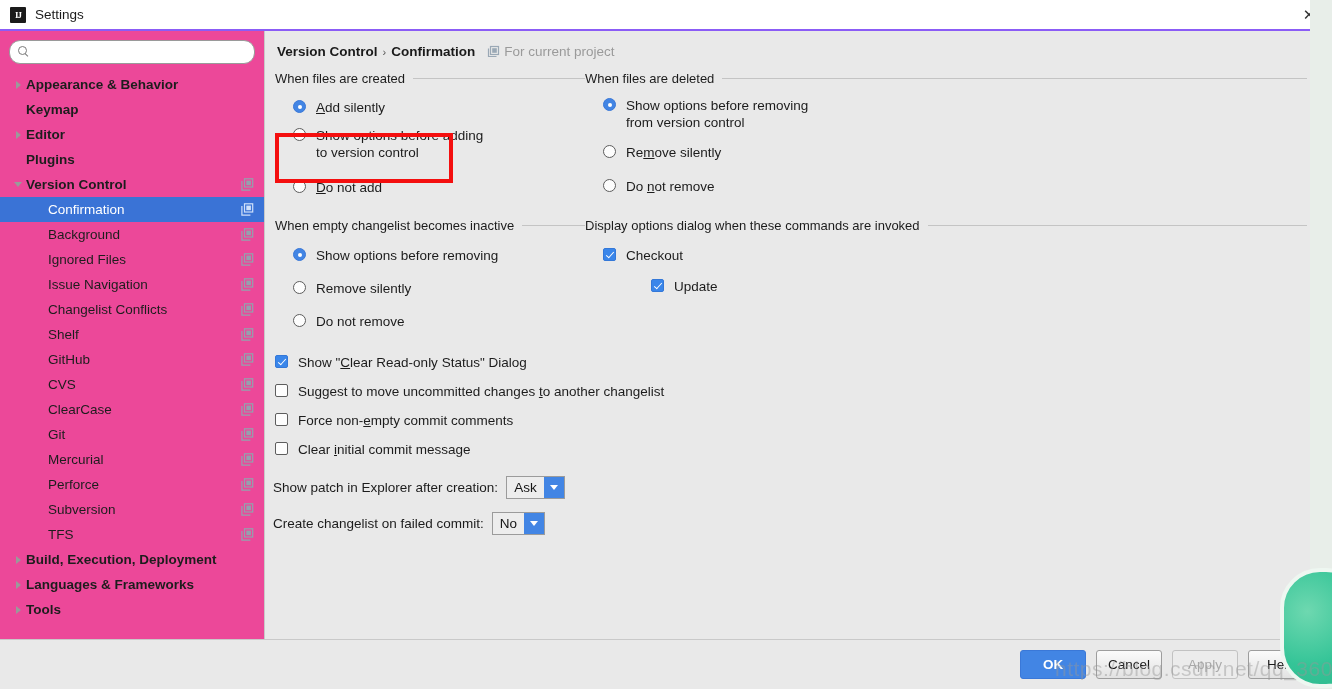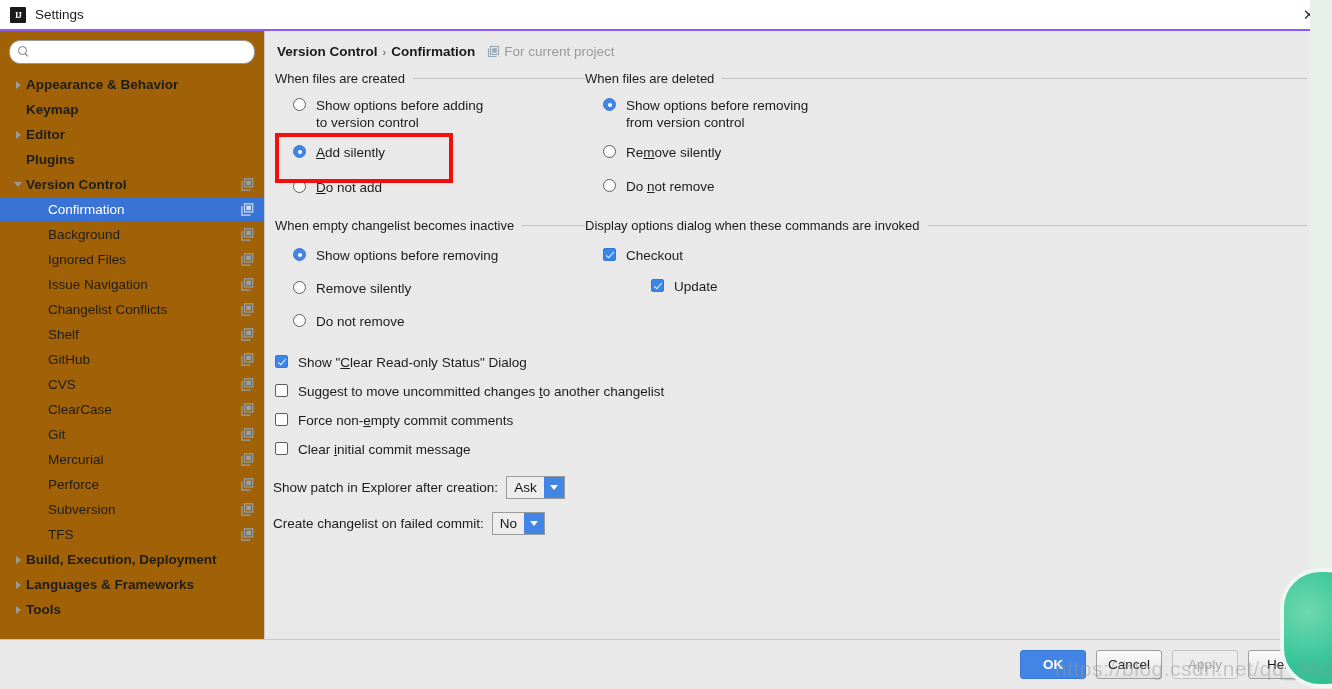--- a/index.html
+++ b/index.html
@@ -70,21 +70,21 @@
     flex: 1 1 auto;
     display: flex;
     min-height: 0;
     background: #e9e9e9;
   }
 
   
   .sidebar {
     width: 264px;
     flex: 0 0 264px;
-    background: #a16207;
+    background: #ec4899;
     border-right: 1px solid #c8c8c8;
     display: flex;
     flex-direction: column;
     position: relative;
   }
   .search-wrap {
     padding: 9px 9px 6px 9px;
   }
   .search-box {
     height: 22px;
@@ -636,30 +636,30 @@
       </div>
 
       <div class="cols">
 
         <div class="col-left">
           <div class="sect-title">
             <span>When files are created</span>
             <span class="rule"></span>
           </div>
           <div style="margin-left:18px;">
+            <div class="radio-row" style="margin-top:13px;">
+              <span class="radio checked"></span>
+              <span class="opt-label"><u>A</u>dd silently</span>
+            </div>
             <div class="radio-row">
               <span class="radio"></span>
               <span class="opt-label">
                 <span>Show options before adding</span><br>
                 <span>to version control</span>
               </span>
-            </div>
-            <div class="radio-row" style="margin-top:13px;">
-              <span class="radio checked"></span>
-              <span class="opt-label"><u>A</u>dd silently</span>
             </div>
             <div class="radio-row" style="margin-top:18px;">
               <span class="radio"></span>
               <span class="opt-label"><u>D</u>o not add</span>
             </div>
           </div>
         </div>
 
         <div class="col-right">
           <div class="sect-title">

